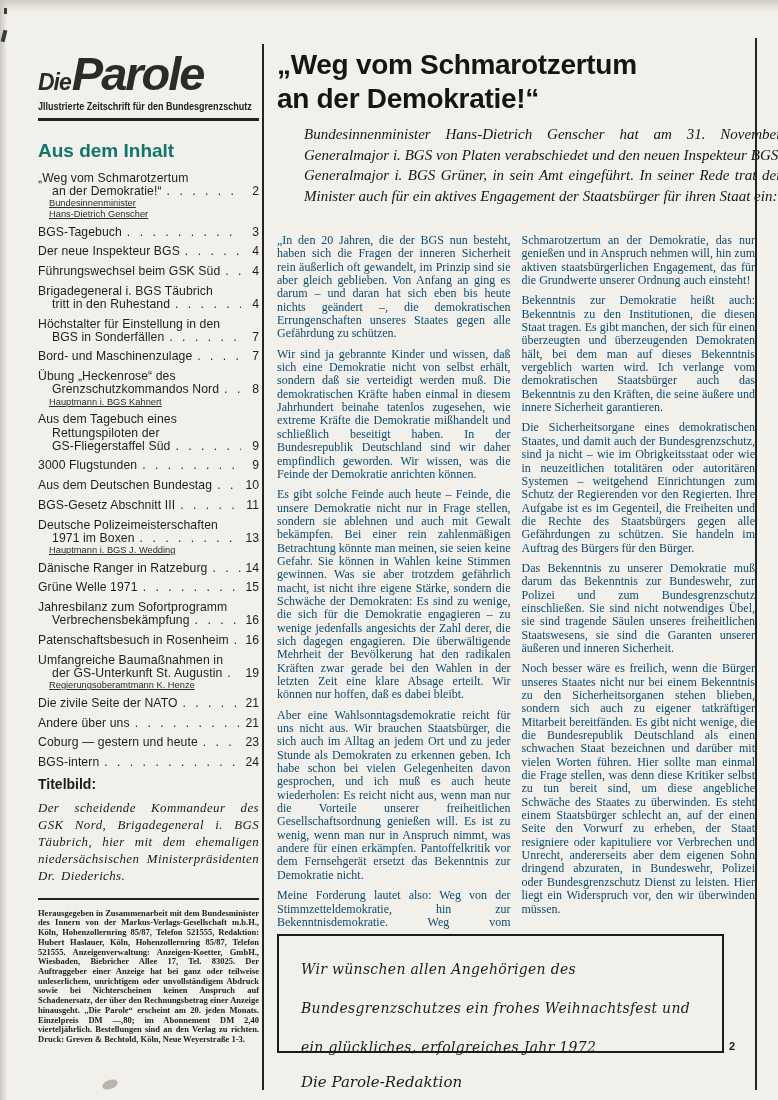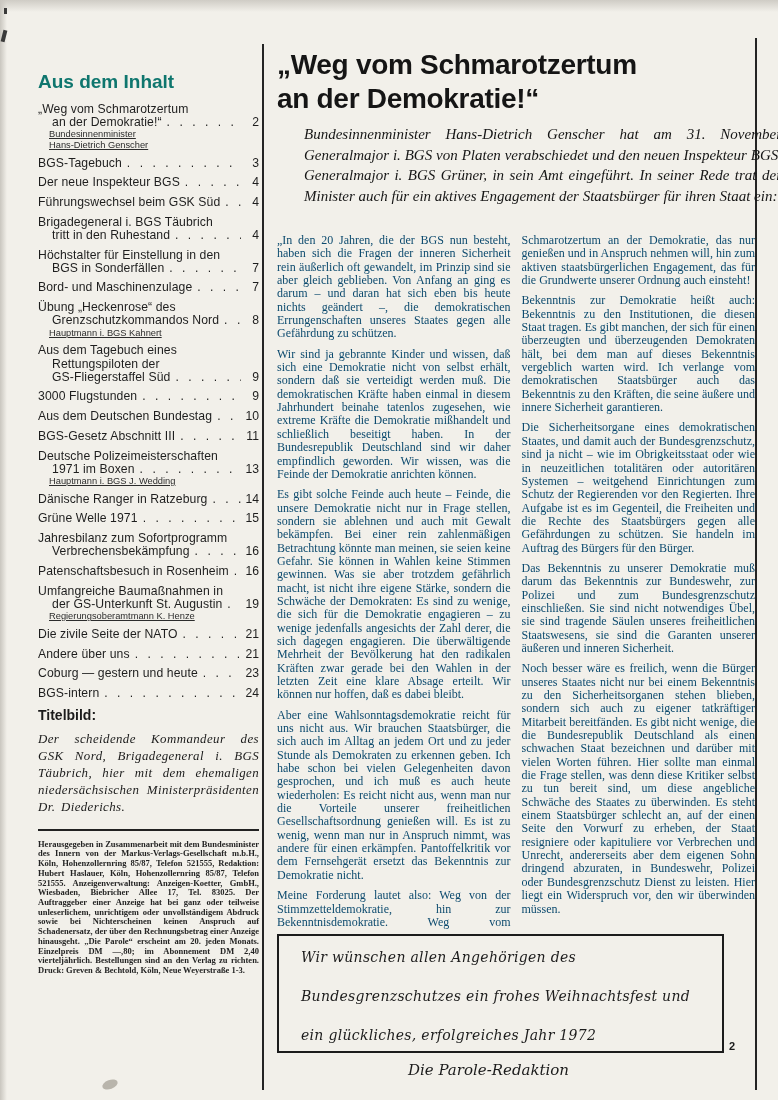--- a/index.html
+++ b/index.html
@@ -56,42 +56,50 @@
     font-family:"Liberation Sans", sans-serif; font-weight:700; font-size:28px; line-height:34px;
     letter-spacing:-.3px; color:#151515; }
   .lead { position:absolute; left:277px; top:124px; width:478px;
     font-style:italic; font-size:15px; line-height:20.6px; text-align:justify; color:#161616;margin-left:27px; }
   .article-body { position:absolute; left:277px; top:234px; width:478px; height:700px;
     column-count:2; column-gap:11px; column-fill:auto; overflow:hidden;
     font-size:12px; line-height:13.35px; text-align:justify; color:#0c4a6e; }
   .article-body p { margin:0 0 7px; }
 
   .greeting-box { position:absolute; left:277px; top:934px; width:447px; height:119px;
-    border:2px solid #1c1c1c; box-sizing:border-box; padding:2px 20px 0 22px; background:#f2f0ea; }
+    border:2px solid #1c1c1c; box-sizing:border-box; padding:14px 20px 0 22px; background:#f2f0ea; }
   .greeting-text { font-family:"DejaVu Serif", serif; font-style:italic; font-size:14px;
     line-height:39px; letter-spacing:.3px; color:#1c1c1c; }
   .greeting-signature { font-family:"DejaVu Serif", serif; font-style:italic; font-size:15px;
-    text-align:center; margin:6px 26px 0 0; }
+    text-align:left; margin:6px 26px 0 0; }
   .page-number { position:absolute; left:729px; top:1040px;
     font-family:"Liberation Sans", sans-serif; font-weight:700; font-size:11px; }
 </style>
 </head>
 <body>
 
 <div class="page">
   <div class="top-shade"></div>
   <div class="left-shade"></div>
   <div class="artifact a1"></div>
   <div class="artifact a2"></div>
   <div class="artifact smudge"></div>
 
   <div class="divider"></div>
   <div class="right-edge"></div>
 
   <div class="sidebar">
+    <div class="masthead">
+      <div class="logo-line">
+        <span class="logo-die">Die</span>
+        <span class="logo-parole">Parole</span>
+      </div>
+      <div class="logo-subtitle">Jllustrierte Zeitschrift für den Bundesgrenzschutz</div>
+      <div class="masthead-rule"></div>
+    </div>
 
     <div class="toc-heading">Aus dem Inhalt</div>
     <div class="toc" id="toc-list">
         <div class="toc-item">
           <div class="toc-line">
             <span class="toc-text">„Weg vom Schmarotzertum</span>
           </div>
           <div class="toc-line indent">
             <span class="toc-text">an der Demokratie!“</span>
             <span class="dots"></span>

